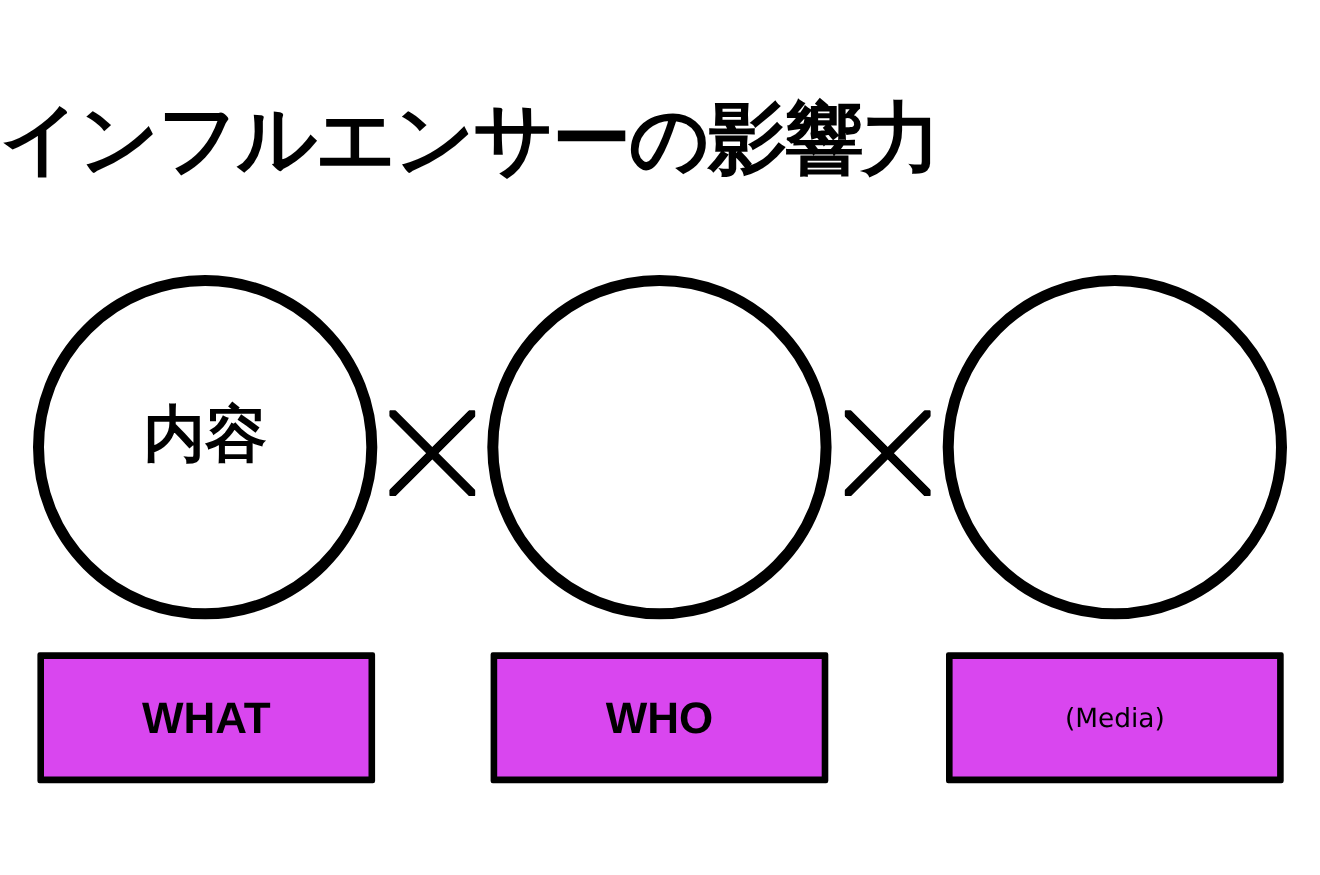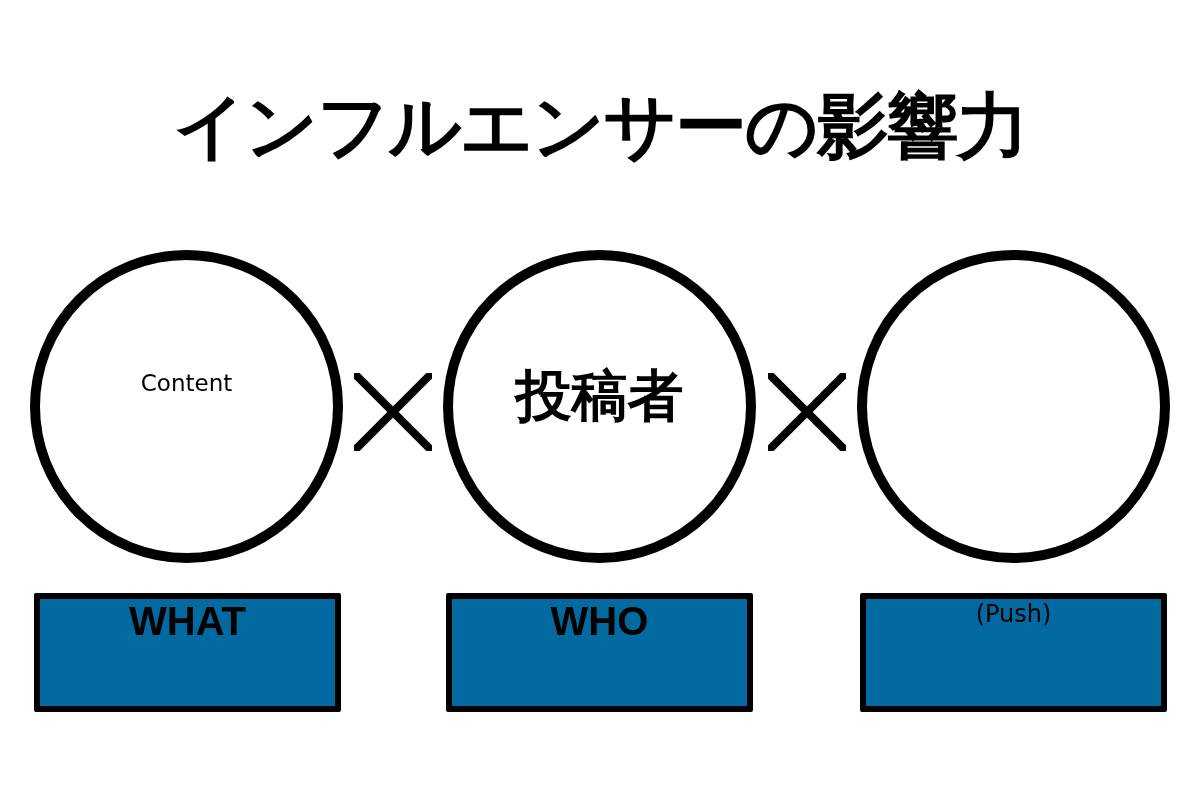--- a/index.html
+++ b/index.html
@@ -13,21 +13,21 @@
       position: relative;
       overflow: hidden;
       font-family: "DejaVu Sans", "Liberation Sans", sans-serif;
       color: #000000;
     }
     .title {
       position: absolute;
       left: 0;
       top: 78px;
       width: 1200px;
-      text-align: center;
+      text-align: left;
       font-size: 72px;
       font-weight: bold;
       line-height: 96px;
       letter-spacing: -2px;
       white-space: nowrap;
     }
     .circle {
       position: absolute;
       top: 250px;
       width: 293px;
@@ -63,24 +63,25 @@
       width: 78px;
       height: 78px;
     }
     .box {
       position: absolute;
       top: 593px;
       width: 295px;
       height: 107px;
       border: 6px solid #000000;
       border-radius: 2px;
-      background: #0369a1;
+      background: #d946ef;
       display: flex;
       flex-direction: column;
       align-items: center;
+      justify-content: center;
     }
     .box-main {
       font-family: "Liberation Sans", "DejaVu Sans", sans-serif;
       font-size: 40px;
       font-weight: bold;
       line-height: 44px;
       white-space: nowrap;
     }
     .box-sub {
       font-size: 24px;
@@ -88,32 +89,31 @@
       white-space: nowrap;
     }
   </style>
 </head>
 <body>
 
 <div class="title">インフルエンサーの影響力</div>
 
 <div class="circle" style="left:30px;">
   <div class="circle-inner">
-    <span class="circle-sub">Content</span>
+    <span class="circle-main">内容</span>
   </div>
 </div>
 
 <svg class="times" style="left:354px;" viewBox="0 0 78 78">
   <line x1="3" y1="3" x2="75" y2="75" stroke="#000000" stroke-width="8" stroke-linecap="square"></line>
   <line x1="75" y1="3" x2="3" y2="75" stroke="#000000" stroke-width="8" stroke-linecap="square"></line>
 </svg>
 
 <div class="circle" style="left:443px;">
   <div class="circle-inner">
-    <span class="circle-main">投稿者</span>
   </div>
 </div>
 
 <svg class="times" style="left:768px;" viewBox="0 0 78 78">
   <line x1="3" y1="3" x2="75" y2="75" stroke="#000000" stroke-width="8" stroke-linecap="square"></line>
   <line x1="75" y1="3" x2="3" y2="75" stroke="#000000" stroke-width="8" stroke-linecap="square"></line>
 </svg>
 
 <div class="circle" style="left:857px;">
   <div class="circle-inner">
@@ -122,14 +122,14 @@
 
 <div class="box" style="left:34px;">
   <span class="box-main">WHAT</span>
 </div>
 
 <div class="box" style="left:446px;">
   <span class="box-main">WHO</span>
 </div>
 
 <div class="box" style="left:860px;">
-  <span class="box-sub">(Push)</span>
+  <span class="box-sub">(Media)</span>
 </div>
 
 </body></html>

